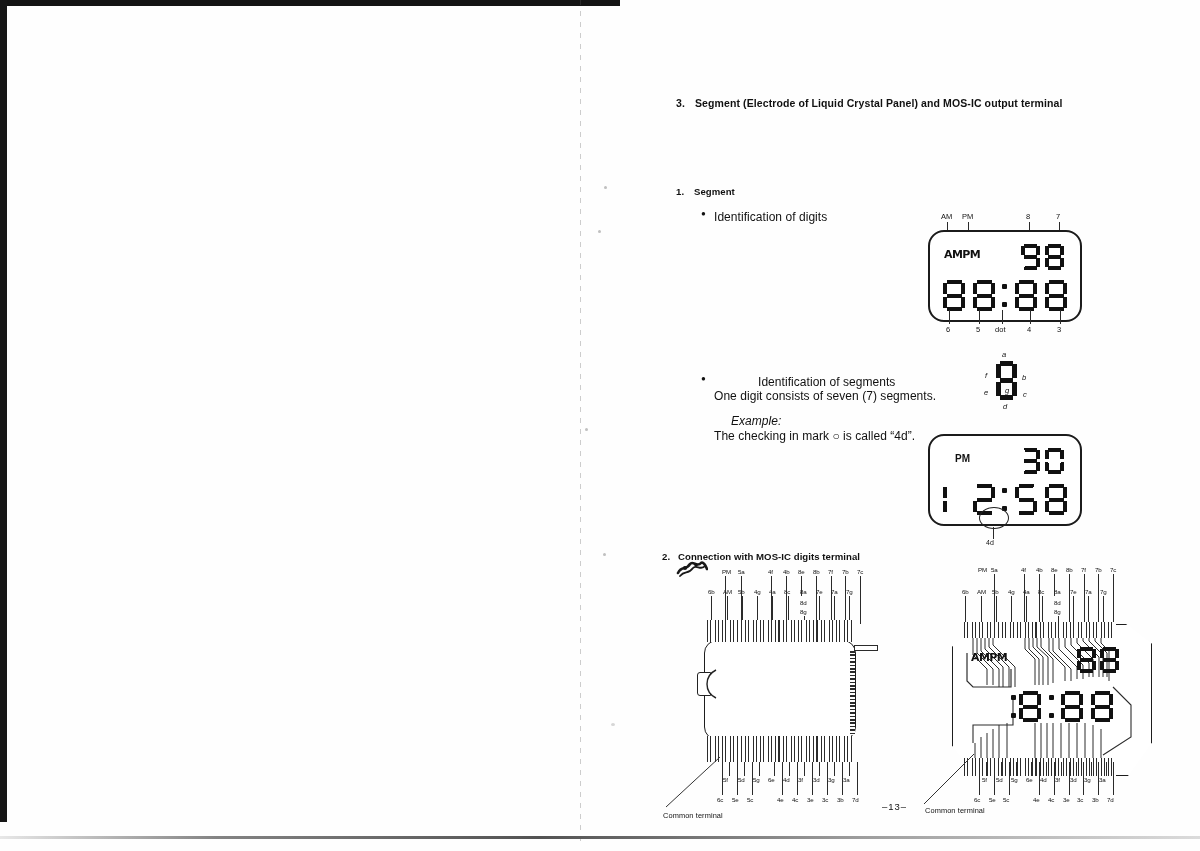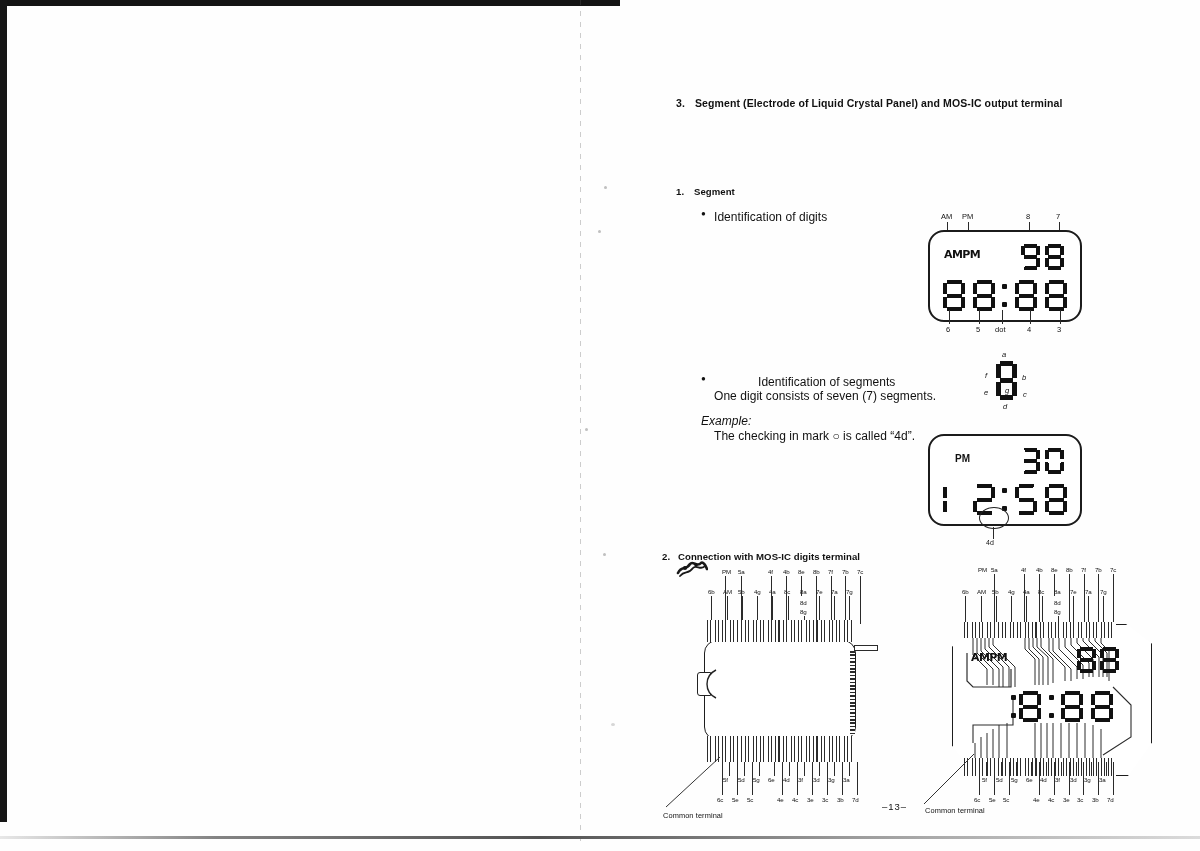--- a/index.html
+++ b/index.html
@@ -182,21 +182,21 @@
     <div class="lbl" style="left:1027px;top:325px;font-size:7.5px;">4</div>
 
     <div class="tick" style="left:1060px;top:310px;height:14px;"></div>
     <div class="lbl" style="left:1057px;top:325px;font-size:7.5px;">3</div>
   </div>
 
   <div class="bullet" style="left:701px;top:374px;font-size:8px;">●</div>
   <div class="lbl" style="left:714px;top:375px;margin-left:44px;">Identification of segments</div>
   <div class="lbl" style="left:714px;top:389px;">One digit consists of seven (7) segments.</div>
 
-  <div class="lbl ital" style="left:701px;top:414px;text-align:right;">Example:</div>
+  <div class="lbl ital" style="left:731px;top:414px;text-align:right;">Example:</div>
   <div class="lbl" style="left:714px;top:429px;">The checking in mark ○ is called “4d”.</div>
 
   <div class="segdiag" style="left:978px;top:352px;width:60px;height:62px;">
     <div class="seg-lab" style="left:24px;top:-2px;">a</div>
     <div class="seg-lab" style="left:7px;top:19px;">f</div>
     <div class="seg-lab" style="left:44px;top:21px;">b</div>
     <div class="seg-lab" style="left:27px;top:34px;">g</div>
     <div class="seg-lab" style="left:6px;top:36px;">e</div>
     <div class="seg-lab" style="left:45px;top:38px;">c</div>
     <div class="seg-lab" style="left:25px;top:50px;">d</div>

